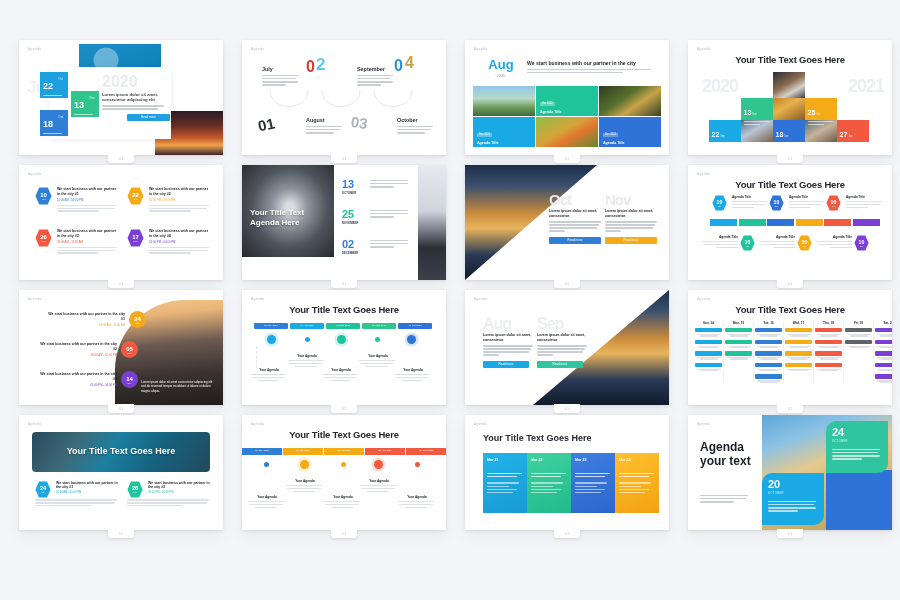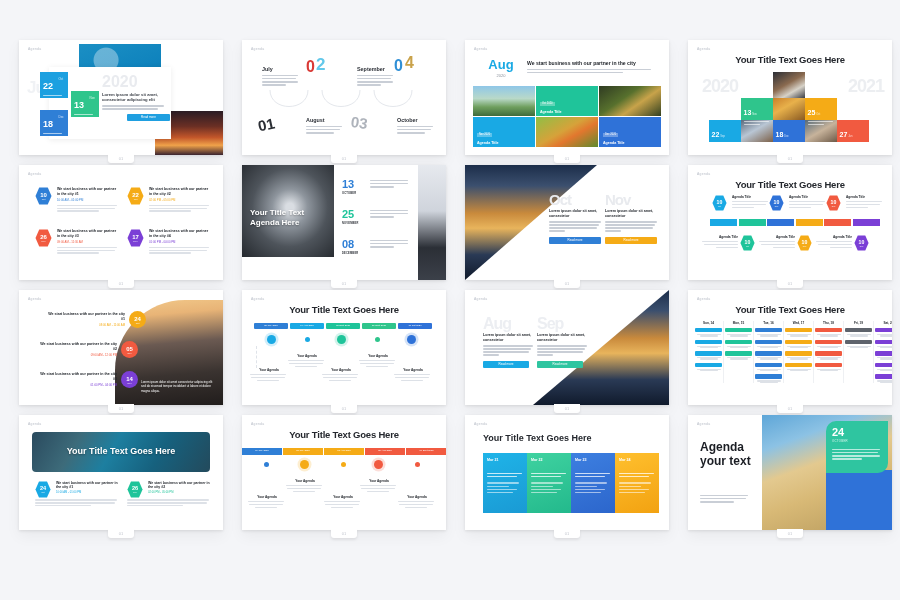--- a/index.html
+++ b/index.html
@@ -368,21 +368,21 @@
         <div style="font-size:11px;font-weight:bold;color:#1fc49a;line-height:11px;">25</div>
         <div style="font-size:2.6px;font-weight:bold;color:#2b2f36;margin-top:2px;letter-spacing:.2px;">NOVEMBER</div>
       </div>
       <div style="position:absolute;left:128px;top:45px;">
           <i class="ln" style="width:38px"></i>
           <i class="ln" style="width:38px"></i>
           <i class="ln" style="width:24px"></i>
         </div>
 
       <div style="position:absolute;left:100px;top:74px;width:22px;">
-        <div style="font-size:11px;font-weight:bold;color:#2f7fd6;line-height:11px;">08</div>
+        <div style="font-size:11px;font-weight:bold;color:#2f7fd6;line-height:11px;">02</div>
         <div style="font-size:2.6px;font-weight:bold;color:#2b2f36;margin-top:2px;letter-spacing:.2px;">DECEMBER</div>
       </div>
       <div style="position:absolute;left:128px;top:75px;">
           <i class="ln" style="width:38px"></i>
           <i class="ln" style="width:38px"></i>
           <i class="ln" style="width:24px"></i>
         </div>
 
       <div style="position:absolute;right:0;top:0;width:28px;height:115px;background:linear-gradient(180deg,#e6e9ee,#cfd4dc 40%,#2b2f36 72%,#3b4049);"></div>
     </div>
@@ -1035,17 +1035,27 @@
         <div style="font-size:11px;font-weight:bold;color:#fff;line-height:11px;">24</div>
         <div style="font-size:2.8px;color:#d9f7ee;margin-top:1px;letter-spacing:.3px;">OCTOBER</div>
         <div style="margin-top:6px;">
             <i class="ln" style="width:48px;background:rgba(255,255,255,.65)"></i>
             <i class="ln" style="width:46px;background:rgba(255,255,255,.65)"></i>
             <i class="ln" style="width:48px;background:rgba(255,255,255,.65)"></i>
             <i class="ln" style="width:30px;background:rgba(255,255,255,.65)"></i>
           </div>
       </div>
 
+      <div style="position:absolute;left:74px;top:58px;width:62px;height:52px;background:#19a9e4;border-top-left-radius:10px;border-bottom-right-radius:10px;padding:6px;box-sizing:border-box;">
+        <div style="font-size:11px;font-weight:bold;color:#fff;line-height:11px;">20</div>
+        <div style="font-size:2.8px;color:#d2eefb;margin-top:1px;letter-spacing:.3px;">OCTOBER</div>
+        <div style="margin-top:6px;">
+            <i class="ln" style="width:48px;background:rgba(255,255,255,.65)"></i>
+            <i class="ln" style="width:46px;background:rgba(255,255,255,.65)"></i>
+            <i class="ln" style="width:48px;background:rgba(255,255,255,.65)"></i>
+            <i class="ln" style="width:30px;background:rgba(255,255,255,.65)"></i>
+          </div>
+      </div>
     </div>
     <div class="slide-foot">01</div>
   </div>
 
 </div>
 
 </body></html>

